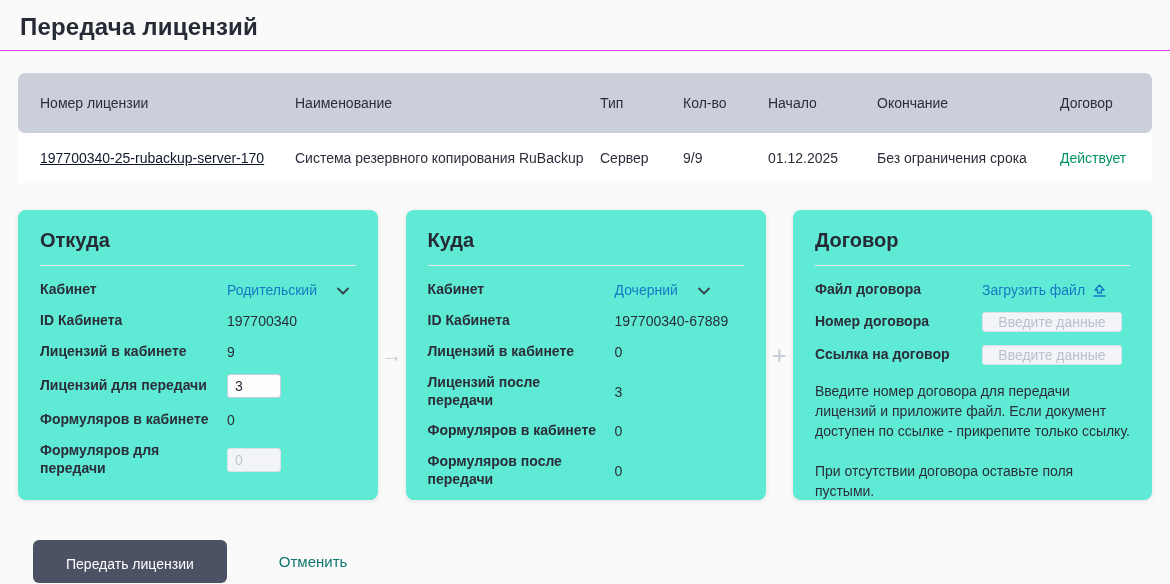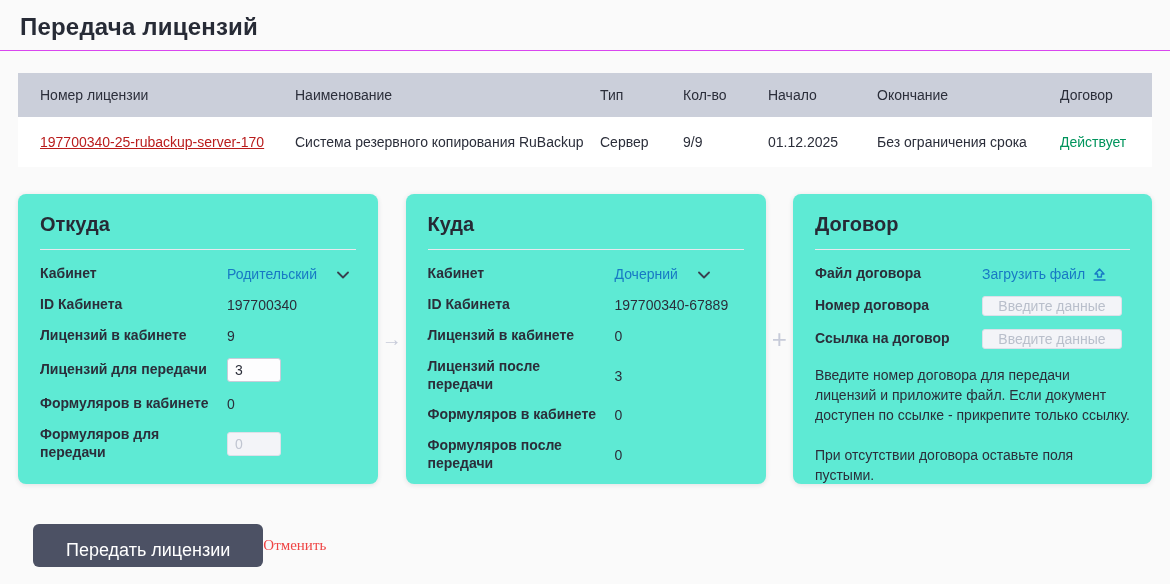--- a/index.html
+++ b/index.html
@@ -11,24 +11,24 @@
   }
   
   .page-header { padding:13px 20px 9px; border-bottom:1px solid #d946ef; }
   .page-header h1 { font-size:24px; font-weight:700; color:#272b36; letter-spacing:.2px; }
 
   .content { padding:0 18px; }
 
   
   .license-table { margin-top:22px; width:1134px; }
   .t-grid { display:grid; grid-template-columns:277px 305px 83px 85px 109px 183px 1fr; align-items:center; }
-  .thead { background:#cbcfda; height:44px; font-size:14px; color:#2b2e3a; }
+  .thead { background:#cbcfda; height:60px; font-size:14px; color:#2b2e3a;border-radius:7px; }
   .trow  { background:#ffffff; height:50px; font-size:14px; }
   .cell:first-child { padding-left:22px; }
-  .license-link { color:#b91c1c; text-decoration:underline; cursor:pointer; }
+  .license-link { color:#0f172a; text-decoration:underline; cursor:pointer; }
   .status-active { color:#00945c; }
 
   
   .cards { margin-top:27px; display:flex; align-items:stretch; width:1134px; }
   .card {
     background:#5eead4; border-radius:8px; width:360px; height:290px;
     padding:19px 22px; box-shadow:0 1px 5px rgba(40,45,60,.12);
   }
   .card:last-child { width:359px; }
   .card h2 { font-size:20px; font-weight:700; color:#262a35; padding-bottom:13px; border-bottom:1px solid #e9e9ee; margin-bottom:15px; }
@@ -66,25 +66,25 @@
   .upload-link { display:inline-flex; align-items:center; gap:7px; color:#1779c4; font-size:14px; cursor:pointer; text-decoration:none; }
   .upload-ico { width:15px; height:13px; }
 
   .hint { font-size:14px; line-height:1.43; color:#2b2e3a; margin-top:16px; }
   .hint + .hint { margin-top:20px; }
 
   
   .actions { margin-top:40px; padding-left:15px; display:flex; align-items:center; }
   .btn-primary {
     background:#4c5164; color:#ffffff; border:none; border-radius:6px;
-    height:43px; padding:16px 33px; font-size:18px; font-family:inherit; cursor:pointer;
+    height:43px; padding:16px 33px; font-size:14px; font-family:inherit; cursor:pointer;
   }
   .btn-text {
-    background:none; border:none; color:#ef4444; font-size:15px;
-    font-family:Liberation Serif, serif; cursor:pointer;
+    background:none; border:none; color:#0f766e; font-size:15px;
+    font-family:Liberation Sans, sans-serif; margin-left:52px; cursor:pointer;
   }
 </style>
 </head>
 <body>
 
 <div class="page-header">
   <h1>Передача лицензий</h1>
 </div>
 
 <div class="content">

